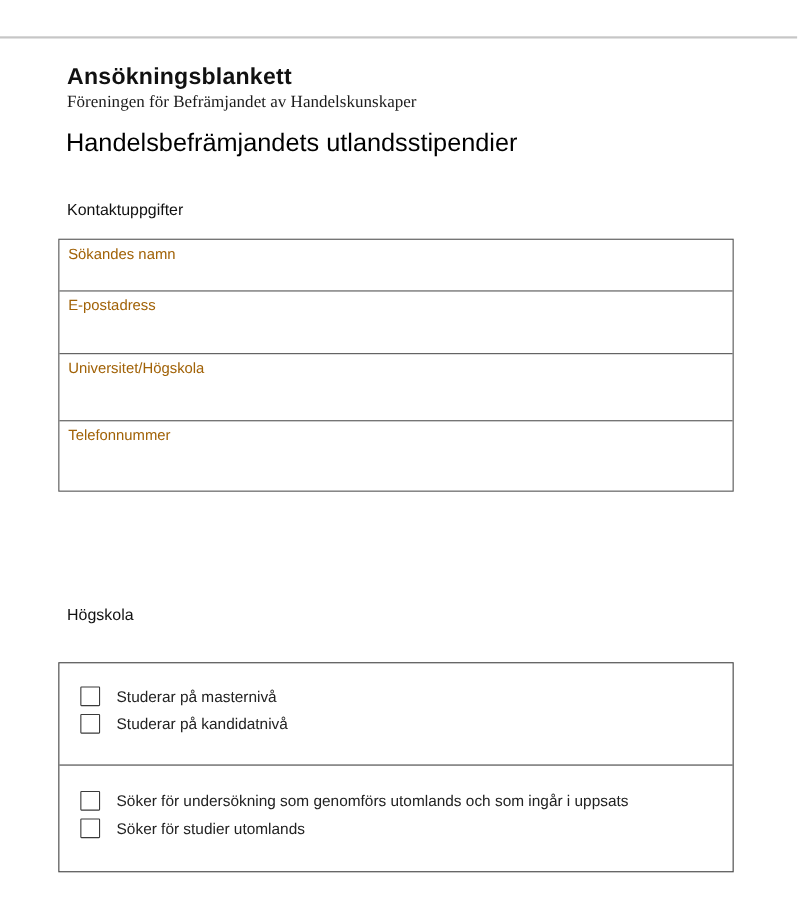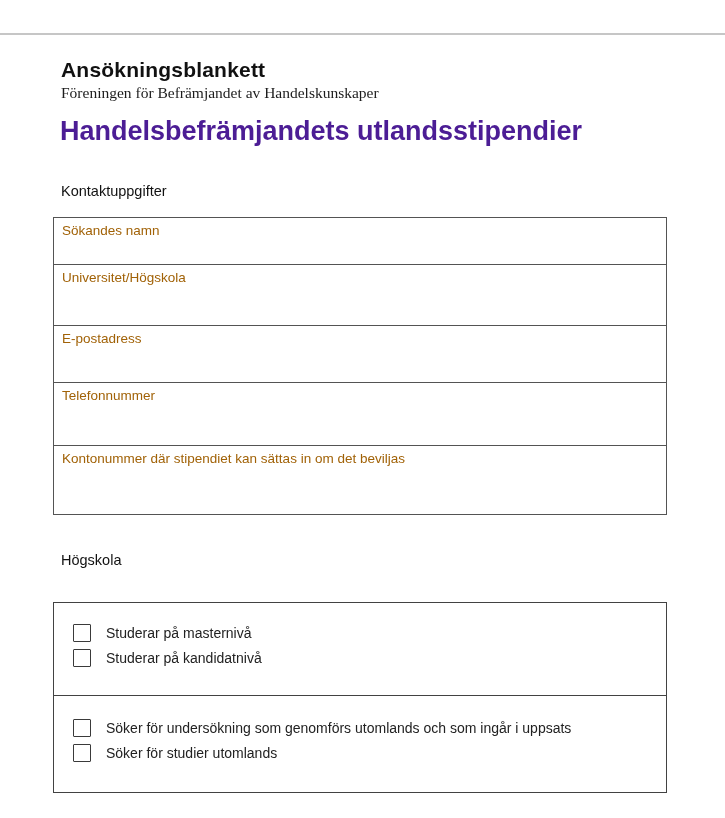--- a/index.html
+++ b/index.html
@@ -33,23 +33,23 @@
   .doc-subtitle {
     position: absolute;
     left: 61px; top: 52px;
     font-family: "Liberation Serif", serif;
     font-size: 15.5px;
     color: #1c1c1c;
   }
   .doc-heading {
     position: absolute;
     left: 60px; top: 84px;
-    font-size: 27px;
-    font-weight: bold;
-    color: #4c1d95;
+    font-size: 23px;
+    font-weight: normal;
+    color: #000000;
   }
   .section-heading {
     font-size: 14.5px;
     font-weight: normal;
     color: #111111;
     position: absolute;
     left: 61px;
   }
   .section-heading.contact { top: 151px; }
   .section-heading.application { top: 520px; }
@@ -128,31 +128,28 @@
   <div class="doc-title">Ansökningsblankett</div>
   <div class="doc-subtitle">Föreningen för Befrämjandet av Handelskunskaper</div>
   <div class="doc-heading">Handelsbefrämjandets utlandsstipendier</div>
 
   <div class="section-heading contact">Kontaktuppgifter</div>
 
   <div class="contact-table">
     <div class="field-row h47">
       <div class="field-label">Sökandes namn</div>
     </div>
+    <div class="field-row h57">
+      <div class="field-label">E-postadress</div>
+    </div>
     <div class="field-row h61">
       <div class="field-label">Universitet/Högskola</div>
     </div>
-    <div class="field-row h57">
-      <div class="field-label">E-postadress</div>
-    </div>
     <div class="field-row h63">
       <div class="field-label">Telefonnummer</div>
-    </div>
-    <div class="field-row h68">
-      <div class="field-label">Kontonummer där stipendiet kan sättas in om det beviljas</div>
     </div>
   </div>
 
   <div class="section-heading application">Högskola</div>
 
   <div class="checkbox-box">
     <div class="checkbox-section first">
       <div class="checkbox-row">
         <span class="checkbox"></span>
         <span class="checkbox-label">Studerar på masternivå</span>

